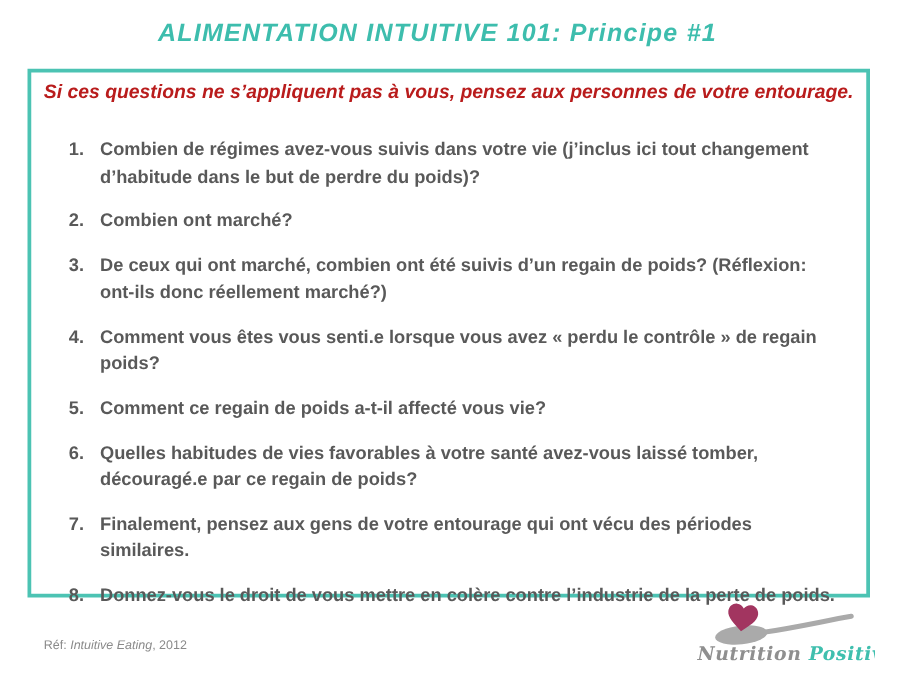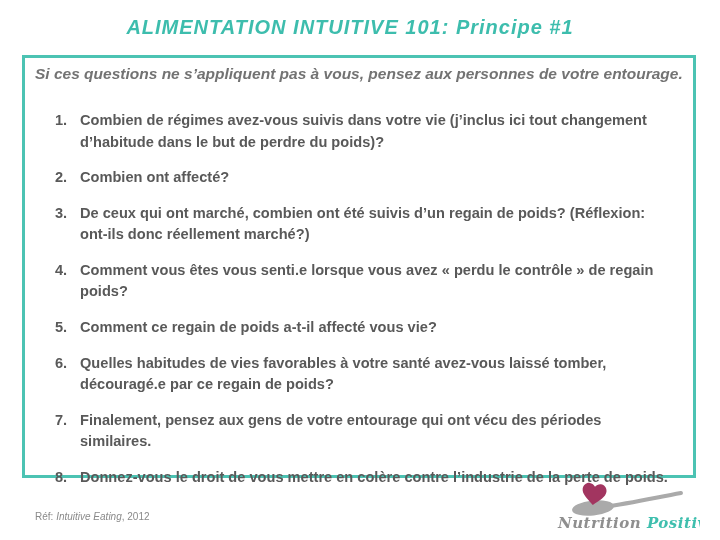--- a/index.html
+++ b/index.html
@@ -37,21 +37,21 @@
     height: 423px;
     box-sizing: border-box;
     border: 3px solid #4cc3b3;
     background: #ffffff;
   }
   .subtitle {
     margin: 6px 10px 0 10px;
     font-size: 15.5px;
     font-style: italic;
     font-weight: bold;
-    color: #737373;
+    color: #b91c1c;
     line-height: 1.35;
   }
   .question-list {
     list-style: none;
     margin: 25px 0 0 0;
     padding: 0 18px 0 30px;
   }
   .question-item {
     display: flex;
     align-items: flex-start;
@@ -108,21 +108,21 @@
   <div class="content-box">
     <p class="subtitle">Si ces questions ne s’appliquent pas à vous, pensez aux personnes de votre entourage.</p>
 
     <ul class="question-list">
       <li class="question-item">
         <span class="num">1.</span>
         <span class="txt">Combien de régimes avez-vous suivis dans votre vie (j’inclus ici tout changement d’habitude dans le but de perdre du poids)?</span>
       </li>
       <li class="question-item">
         <span class="num">2.</span>
-        <span class="txt">Combien ont affecté?</span>
+        <span class="txt">Combien ont marché?</span>
       </li>
       <li class="question-item">
         <span class="num">3.</span>
         <span class="txt">De ceux qui ont marché, combien ont été suivis d’un regain de poids? (Réflexion: ont-ils donc réellement marché?)</span>
       </li>
       <li class="question-item">
         <span class="num">4.</span>
         <span class="txt">Comment vous êtes vous senti.e lorsque vous avez « perdu le contrôle » de regain poids?</span>
       </li>
       <li class="question-item">

